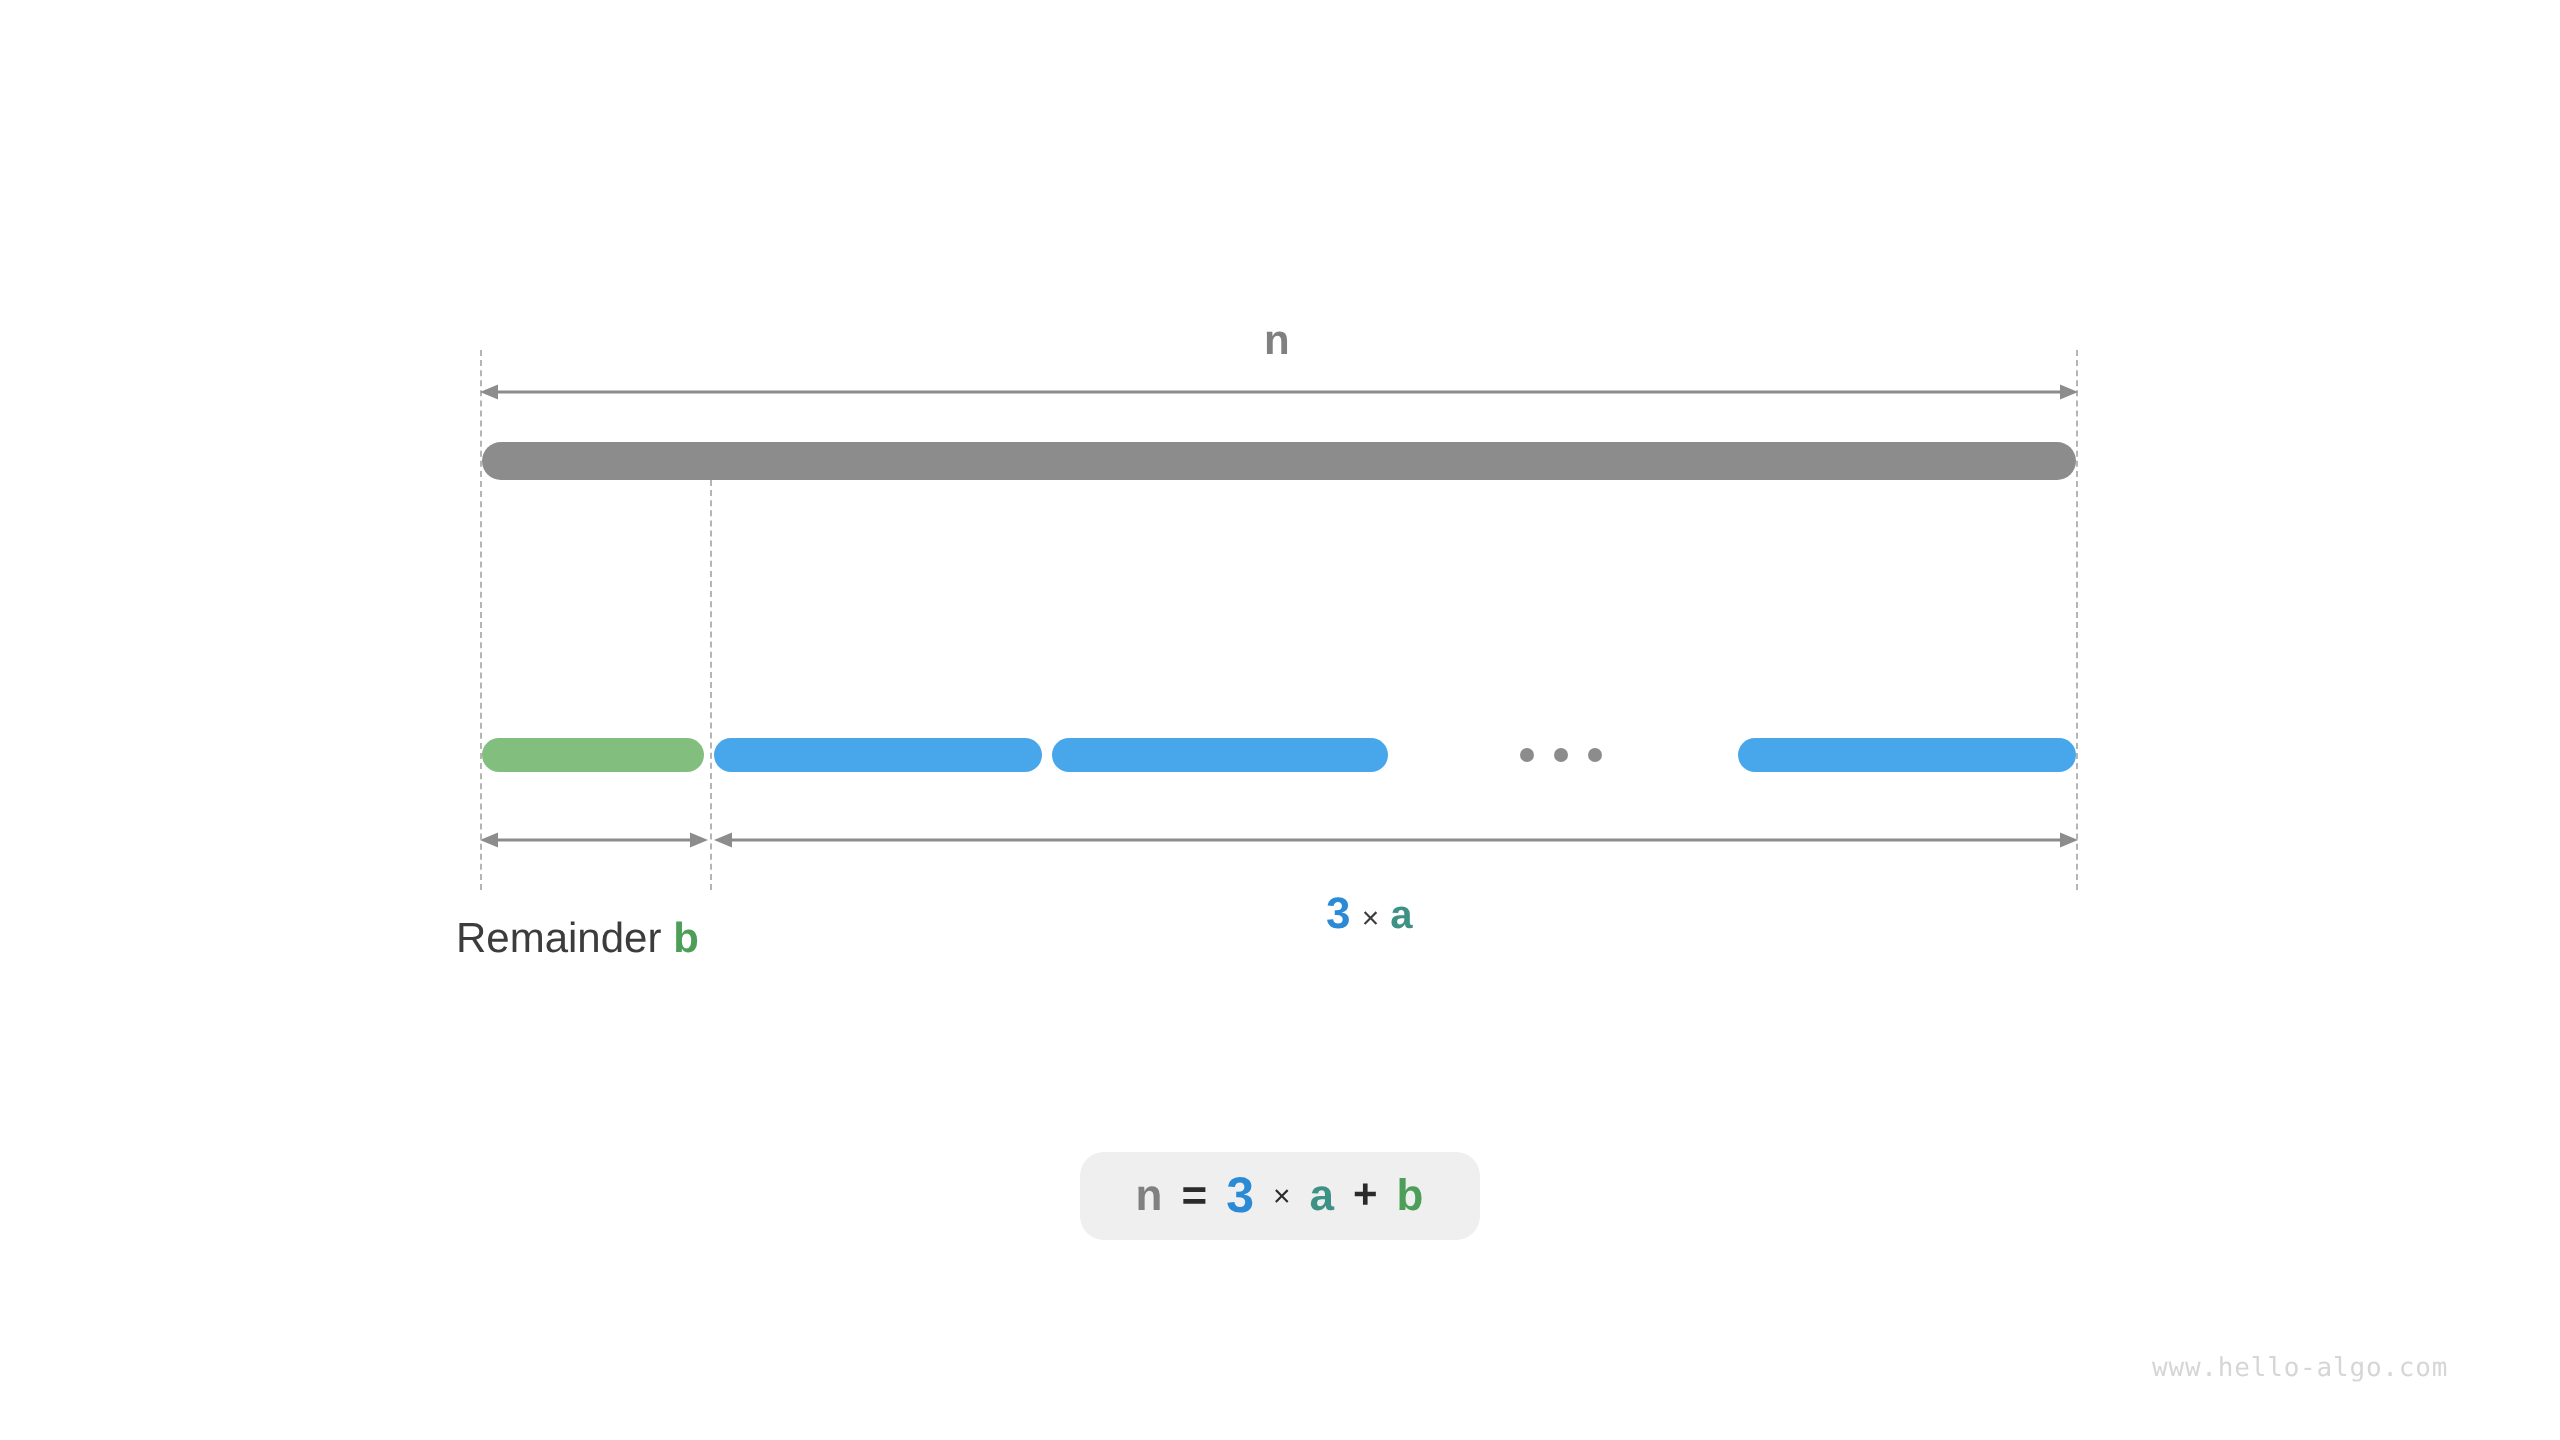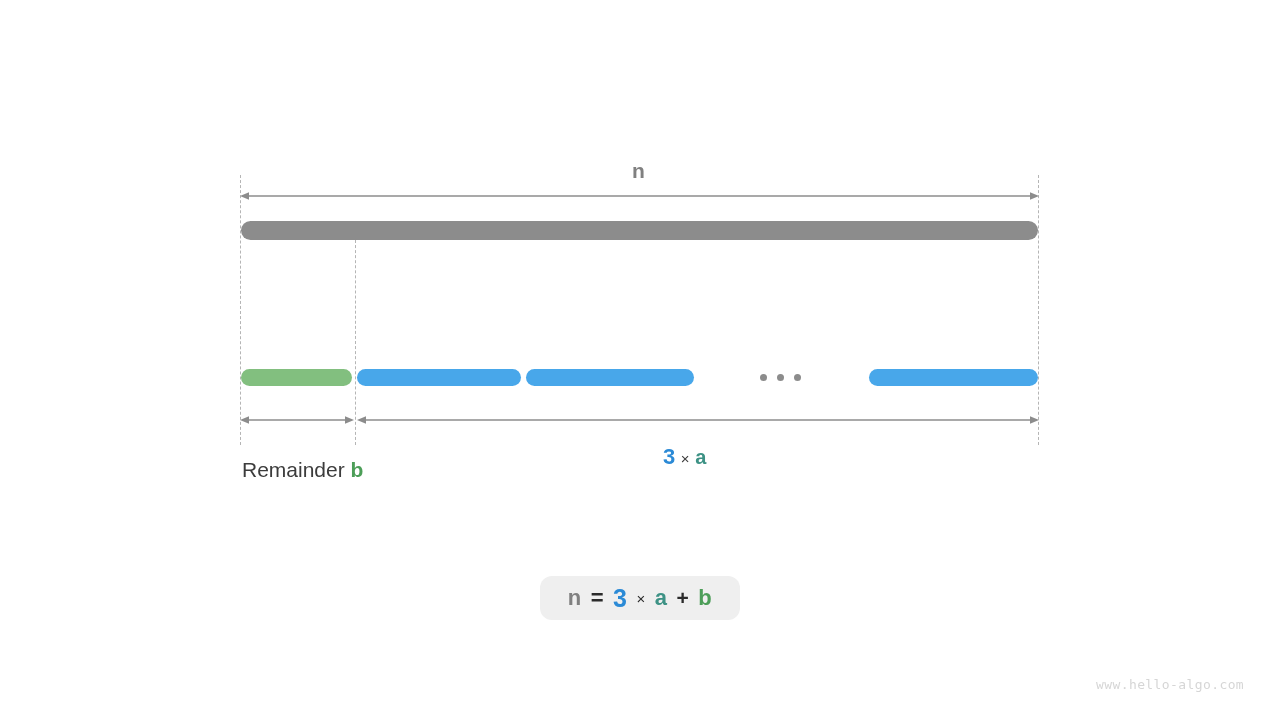--- a/index.html
+++ b/index.html
@@ -118,21 +118,20 @@
   .formula .f-b  { color: #4c9e58; }
 
   
   .watermark {
     position: absolute;
     font-family: "DejaVu Sans Mono", monospace;
     font-size: 13px;
     color: #d6d6d6;
     letter-spacing: 0.4px;
     white-space: nowrap;
-    margin-left: 20px;
   }
 </style>
 </head>
 <body>
 
 <div id="stage">
 
   <div class="guide" style="left:240px; top:175px; height:270px;"></div>
   <div class="guide" style="left:355px; top:240px; height:205px;"></div>
   <div class="guide" style="left:1038px; top:175px; height:270px;"></div>
@@ -170,21 +169,21 @@
   </div>
 
   <div class="arrow-row" style="left:357px; top:415px; width:682px;">
     <svg width="682" height="10" viewBox="0 0 682 10">
       <line x1="6" y1="5" x2="676" y2="5" stroke="#8c8c8c" stroke-width="1.6"></line>
       <polygon points="0,5 9,1.2 9,8.8" fill="#8c8c8c"></polygon>
       <polygon points="682,5 673,1.2 673,8.8" fill="#8c8c8c"></polygon>
     </svg>
   </div>
 
-  <div class="label-remainder" style="left:228px; top:458px;margin-left:14px;">
+  <div class="label-remainder" style="left:228px; top:458px;">
     <span>Remainder</span><span>&nbsp;</span><span class="var-b">b</span>
   </div>
 
   <div class="label-times" style="left:663px; top:444px;">
     <span class="num3">3</span><span>&nbsp;</span><span class="opx">×</span><span>&nbsp;</span><span class="var-a">a</span>
   </div>
 
   <div class="formula" style="left:540px; top:576px; width:200px; height:44px;">
     <span class="f-n">n</span>
     <span class="f-eq">=</span>

